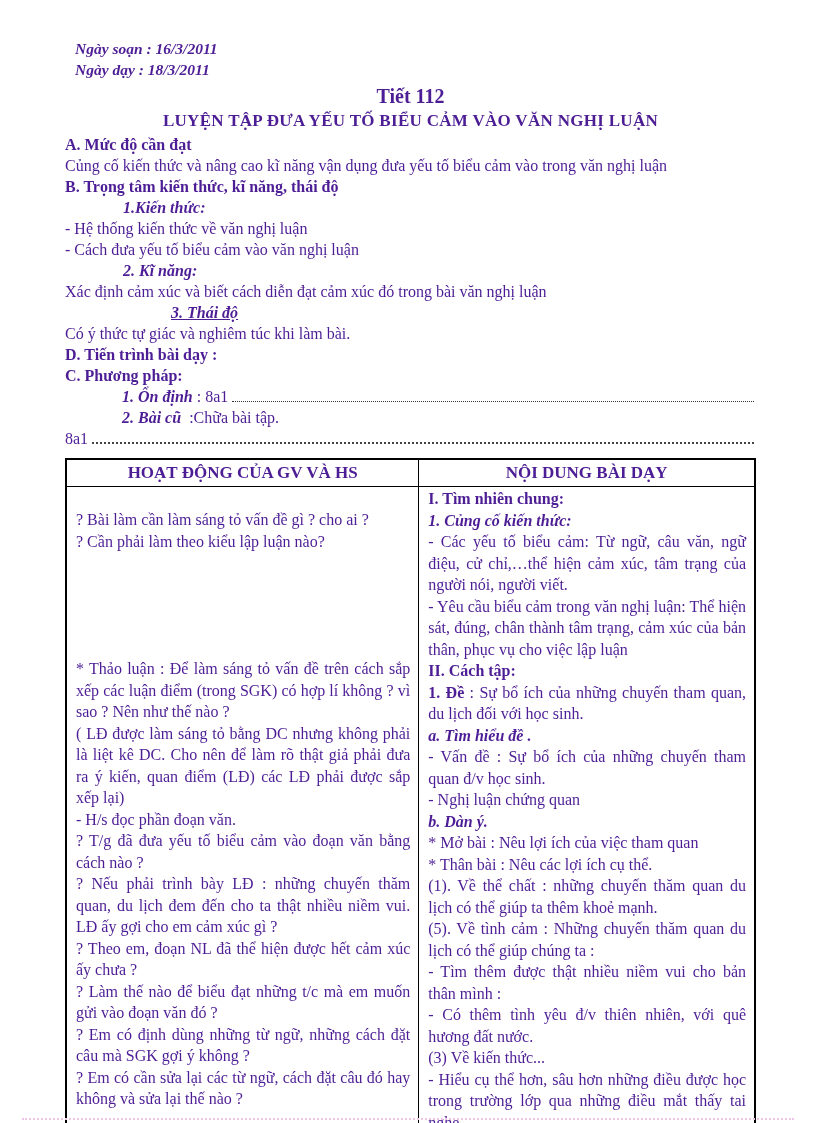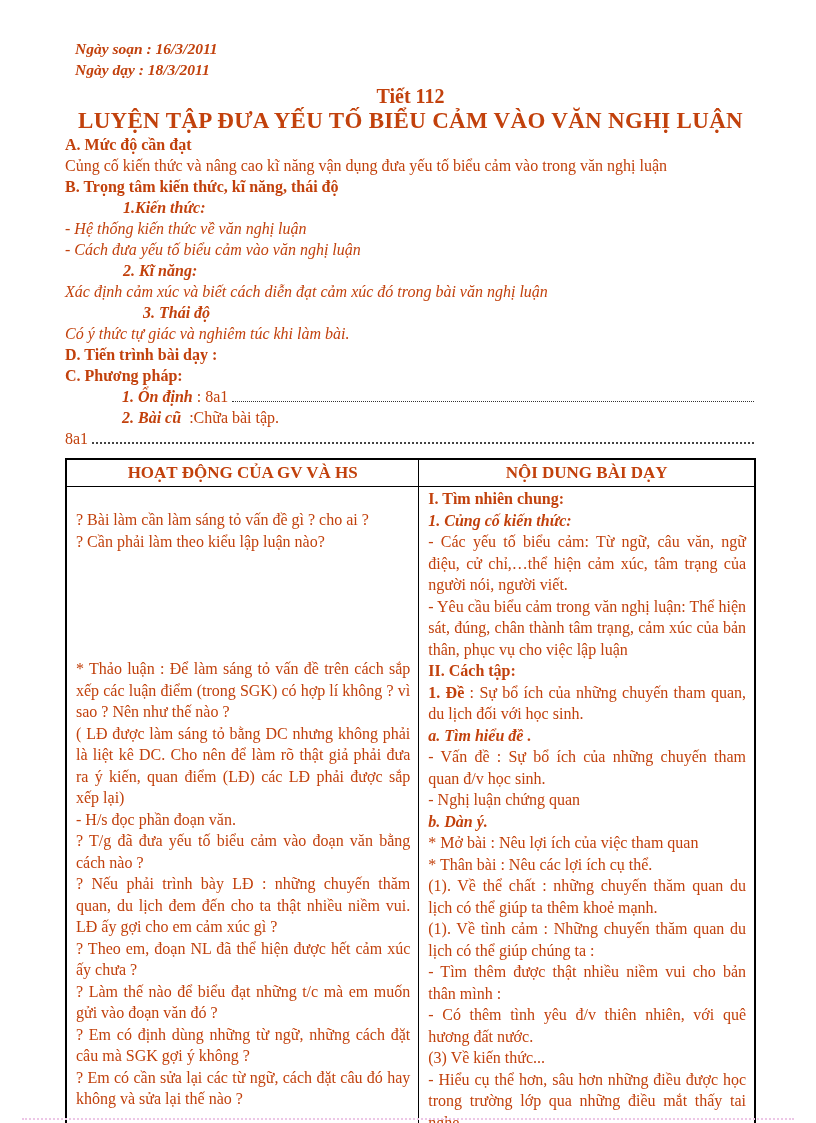--- a/index.html
+++ b/index.html
@@ -1,33 +1,33 @@
 <!DOCTYPE html>
 <html><head>
 <meta charset="utf-8">
 <style>
   html,body{margin:0;padding:0;background:#888;}
   .page{
     position:relative;
     width:816px;height:1123px;
-    background:#fff;color:#c2410c;
+    background:#fff;color:#4c1d95;
     font-family:"Liberation Serif","DejaVu Serif",serif;
     font-size:16px;line-height:21px;
     overflow:hidden;
     margin:0 auto;
   }
   .content{padding:38px 60px 0 65px;}
   .hdr-line{font-weight:bold;font-style:italic;margin-left:10px;font-size:15.5px;}
   .center{text-align:center;}
   .tiet{font-weight:bold;font-size:20px;margin-top:4px;line-height:24px;}
-  .main-title{font-weight:bold;font-size:23px;line-height:26px;letter-spacing:.3px;}
+  .main-title{font-weight:bold;font-size:17px;line-height:26px;letter-spacing:.3px;}
   .h-bold{font-weight:bold;}
   .just{text-align:justify;}
   .sub-head{font-weight:bold;font-style:italic;margin-left:58px;}
-  .plain{margin:0;font-style:italic;}
+  .plain{margin:0;}
   .flexline{display:flex;align-items:baseline;}
   .indent1{margin-left:57px;}
   .bi{font-weight:bold;font-style:italic;}
   .b{font-weight:bold;font-style:normal;}
   .dotfill{flex:1 1 auto;border-bottom:1.5px dotted #333;margin:0 2px 4px 4px;min-width:30px;}
   .dotfill.sparse{border-bottom:2px dotted #444;margin-bottom:3px;}
   .bai-moi{ text-indent:57px; text-align:justify; margin:0;}
   table.lesson{border-collapse:collapse;width:100%;margin-top:9px;border:2px solid #000;}
   table.lesson th{
     border:1px solid #000;font-weight:bold;font-size:17px;
@@ -66,21 +66,21 @@
     <div class="sub-head">1.Kiến thức:</div>
     <div>
 
     <div class="plain"> - Hệ thống kiến thức về văn nghị luận</div>
         <div class="plain">- Cách đưa yếu tố biểu cảm vào văn nghị luận</div>
       </div>
 
     <div class="sub-head">2. Kĩ năng:</div>
     <div class="plain"> Xác định cảm xúc và biết cách diễn đạt cảm xúc đó trong bài văn nghị luận</div>
 
-    <div class="sub-head" style="margin-left:78px;">3. Thái độ</div>
+    <div class="sub-head" style="margin-left:106px;text-decoration:underline;">3. Thái độ</div>
     <div class="plain"> Có ý thức tự giác  và nghiêm  túc khi làm bài.</div>
 
     <div class="h-bold">D. Tiến trình bài dạy :</div>
     <div class="h-bold">C. Phương pháp:</div>
 
     <div class="flexline indent1">
       <span class="bi">1. Ổn định</span>
       <span style="white-space:pre;">&nbsp;</span>
       <span>: 8a1</span>
       <span class="dotfill"></span>
@@ -147,21 +147,21 @@
               <p class="cell-par"><span></span><span>- Nghị luận chứng quan</span></p>
 
               <p class="cell-par"><span class="bi">b. Dàn ý.</span><span></span></p>
 
               <p class="cell-par"><span></span><span>* Mở bài : Nêu lợi ích của việc tham quan</span></p>
 
               <p class="cell-par"><span></span><span>* Thân bài : Nêu các lợi ích cụ thể.</span></p>
 
               <p class="cell-par"><span></span><span>(1). Về thể chất : những chuyến thăm quan du lịch có thể giúp ta thêm khoẻ mạnh.</span></p>
 
-              <p class="cell-par"><span></span><span>(1). Về tình cảm : Những chuyến thăm quan du lịch có thể giúp chúng ta :</span></p>
+              <p class="cell-par"><span></span><span>(5). Về tình cảm : Những chuyến thăm quan du lịch có thể giúp chúng ta :</span></p>
 
               <p class="cell-par"><span></span><span>- Tìm thêm được thật nhiều niềm vui cho bản thân mình  :</span></p>
 
               <p class="cell-par"><span></span><span>- Có thêm tình yêu đ/v thiên nhiên, với quê hương đất nước.</span></p>
 
               <p class="cell-par"><span></span><span>(3) Về kiến thức...</span></p>
 
               <p class="cell-par"><span></span><span>- Hiểu cụ thể hơn, sâu hơn những điều được học trong trường lớp qua những điều mắt thấy tai nghe.</span></p>
 
             </div>

